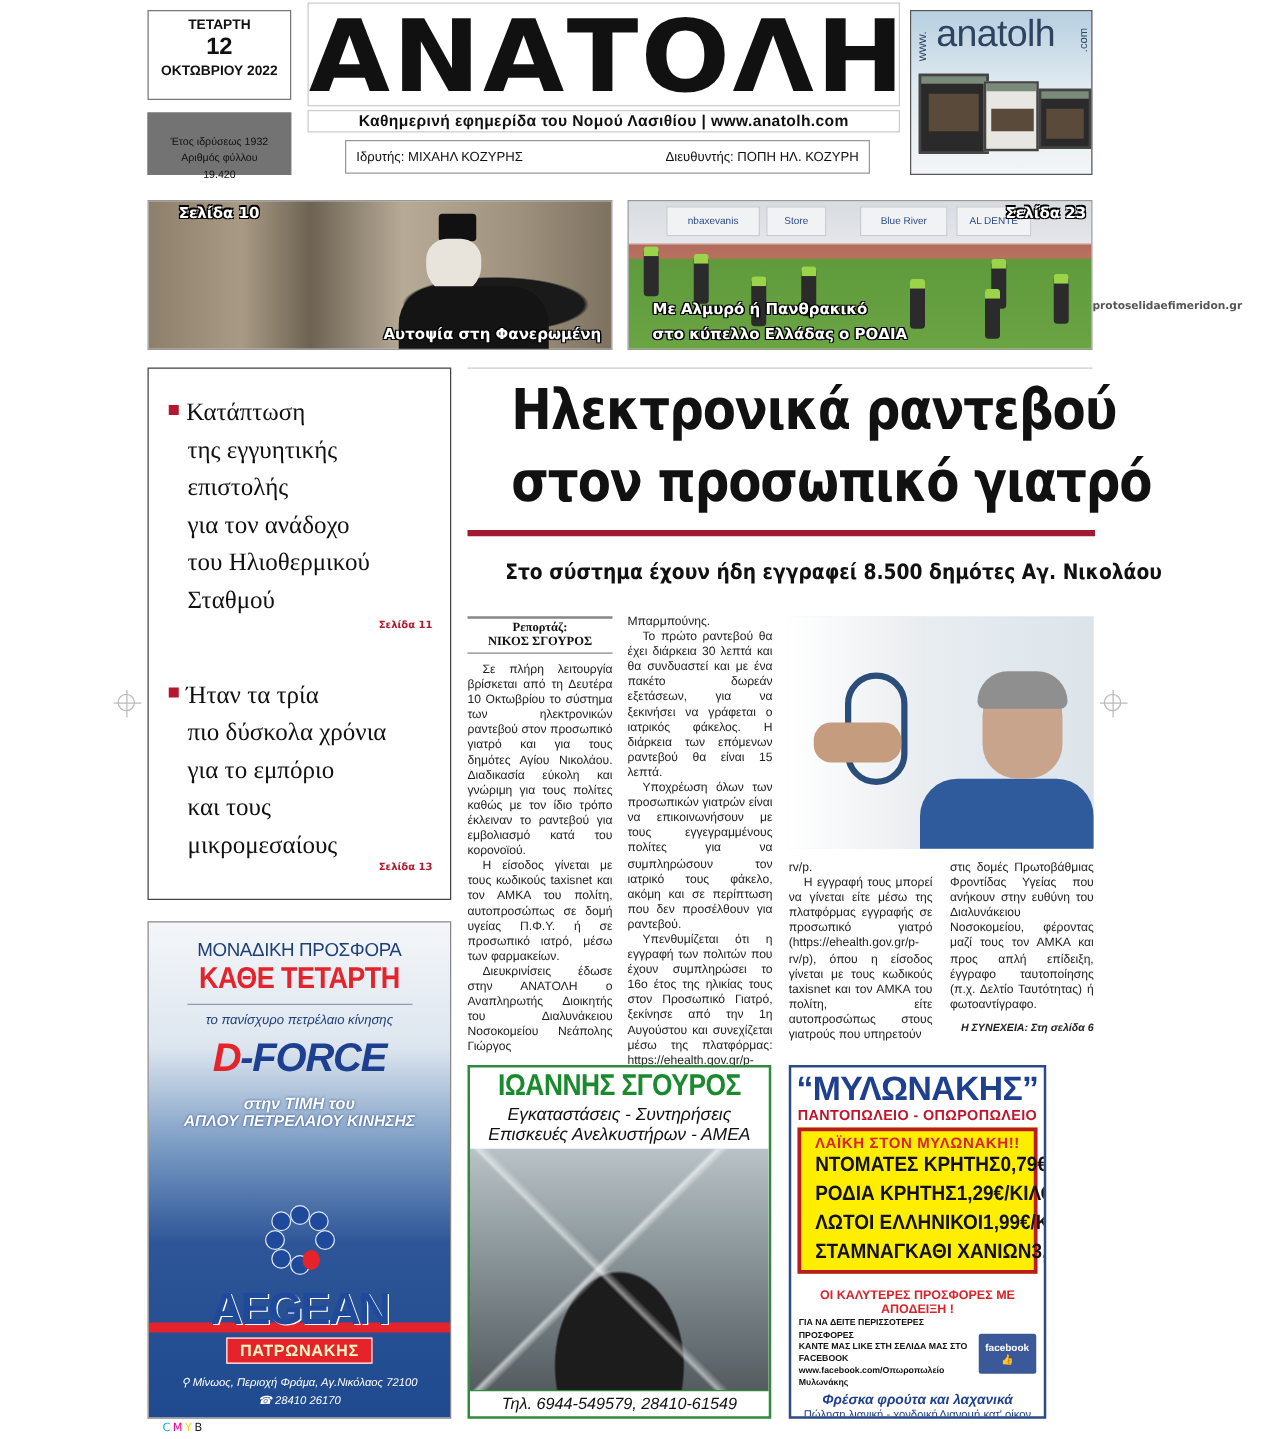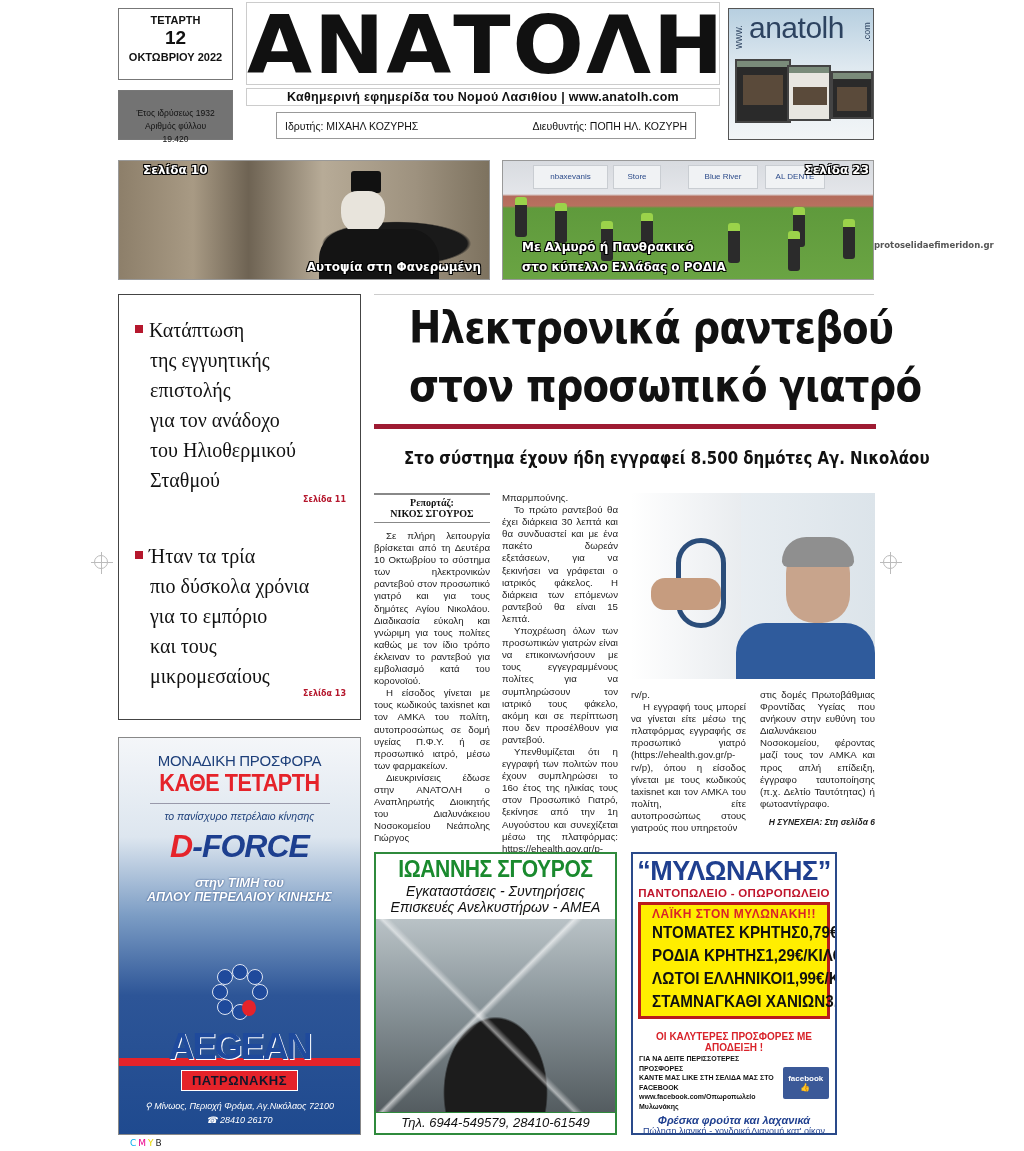--- a/index.html
+++ b/index.html
@@ -137,21 +137,21 @@
     .ad-aegean .sep { width: 180px; height: 1px; background: #99a; margin: 6px auto; }
     .ad-aegean .l3 { font-size: 10.5px; font-style: italic; color: #1d3f7a; margin-top: 4px; }
     .ad-aegean .dforce { font-size: 32px; font-weight: bold; font-style: italic; color: #1d3f8f; margin-top: 6px; letter-spacing: -1px; }
     .ad-aegean .dforce .d { color: #e5232a; }
     .ad-aegean .l4 { font-size: 13px; font-style: italic; font-weight: bold; color: #fff; margin-top: 10px; text-shadow: 0 0 2px #1d3f7a; }
     .ad-aegean .l5 { font-size: 12.5px; font-style: italic; font-weight: bold; color: #fff; text-shadow: 0 0 2px #1d3f7a; }
     .flower { position: relative; width: 56px; height: 56px; margin: 60px auto 0; }
     .petal { position: absolute; width: 16px; height: 16px; background: #1f4a9c; border-radius: 50%; border: 1px solid #dfe6f3; }
     .drop { position: absolute; left: 30px; top: 36px; width: 14px; height: 16px; background: #e5232a; border-radius: 50% 50% 50% 50%; }
     .aegean-word { font-size: 36px; font-weight: bold; color: #1f4a9c; letter-spacing: -2px; margin-top: 6px; text-shadow: 1px 1px 0 #fff; }
-    .patronakis { display: inline-block; background: #e5232a; color: #0f172a; font-weight: bold; font-size: 13px; padding: 2px 10px; border: 1px solid #fff; letter-spacing: 0.5px; }
+    .patronakis { display: inline-block; background: #e5232a; color: #fef9c3; font-weight: bold; font-size: 13px; padding: 2px 10px; border: 1px solid #fff; letter-spacing: 0.5px; }
     .red-band { height: 8px; background: #e5232a; margin-top: -10px; margin-bottom: 4px; }
     .ad-aegean .addr { font-size: 9px; font-style: italic; color: #fff; margin-top: 10px; }
     .ad-aegean .phone { font-size: 9px; font-style: italic; color: #fff; margin-top: 4px; }
 
     .ad-sgouros {
       left: 374px; top: 852px; width: 243px; height: 283px; border: 2px solid #2f8a3c; overflow: hidden;
       text-align: center; background: #fff;
     }
     .ad-sgouros .name { font-size: 24px; font-weight: bold; color: #1a8a2e; letter-spacing: -0.5px; transform: scaleX(0.88); margin-top: 1px; }
     .ad-sgouros .s1, .ad-sgouros .s2 { font-size: 14px; font-style: italic; color: #111; line-height: 16px; }

